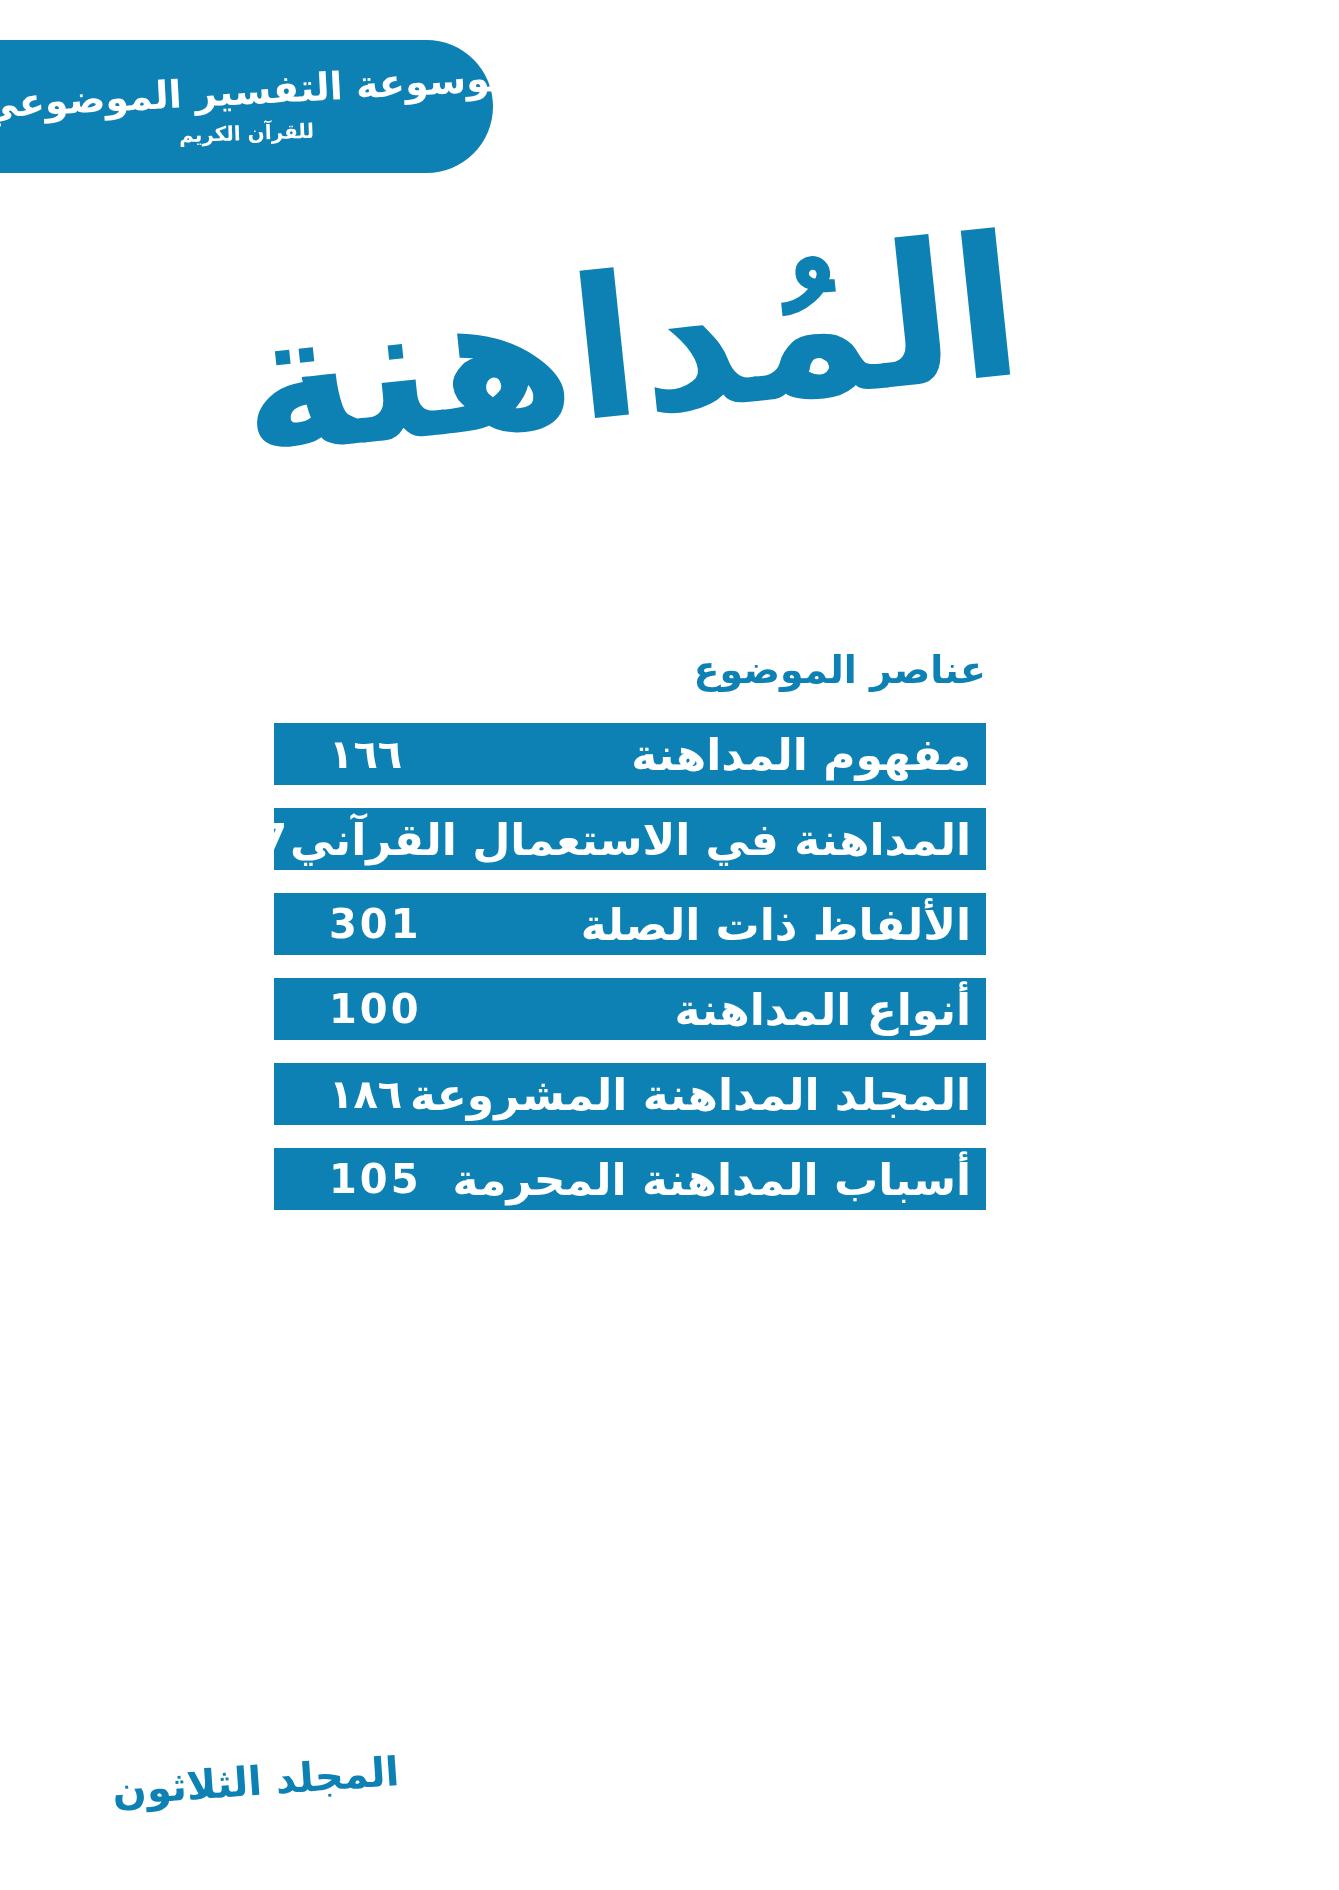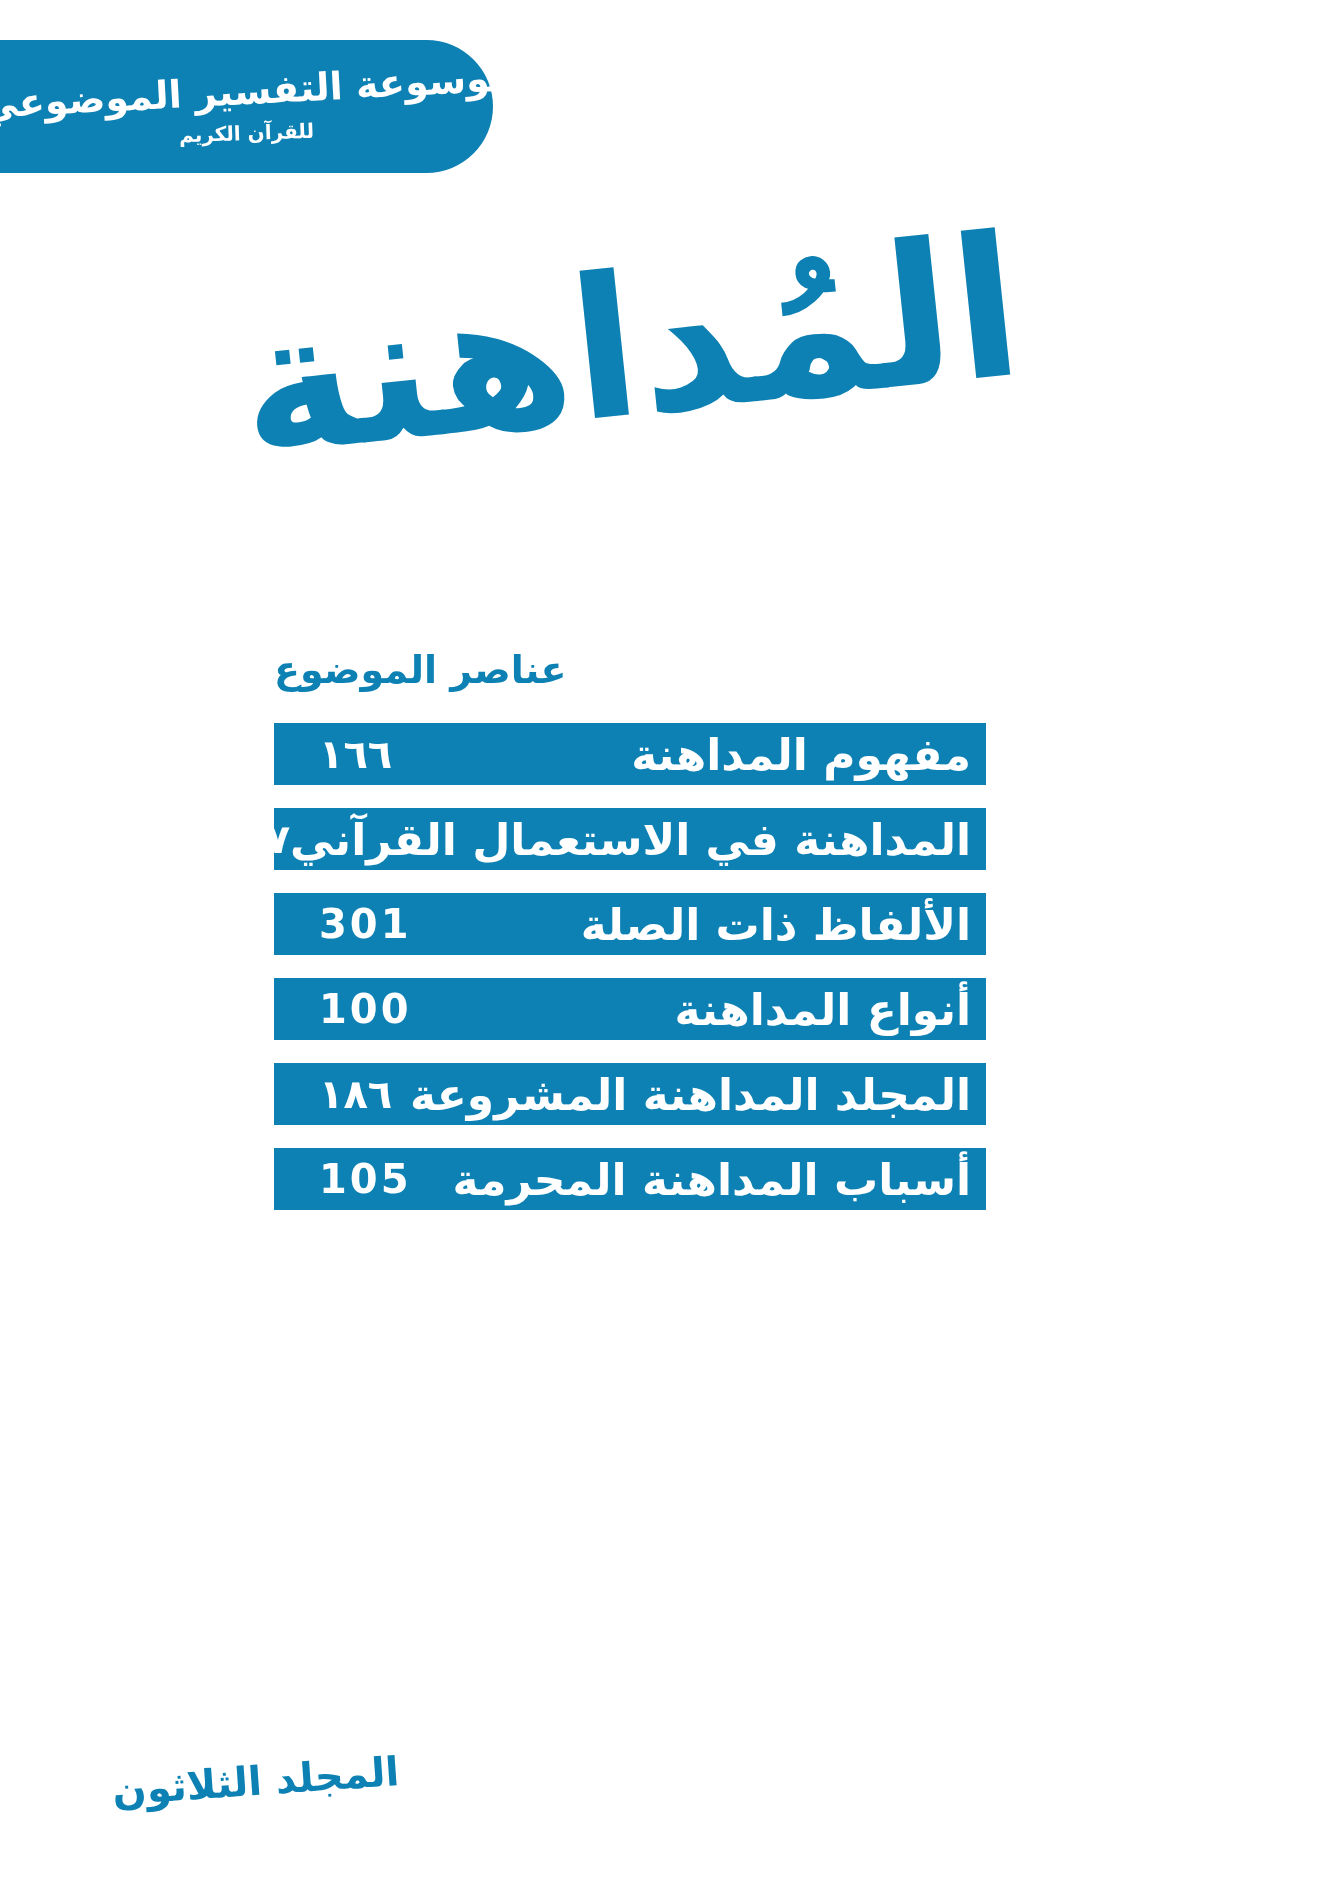--- a/index.html
+++ b/index.html
@@ -59,21 +59,21 @@
     white-space: nowrap;
     direction: rtl;
   }
 
   
   .section-heading {
     position: absolute;
     top: 648px;
     left: 274px;
     width: 712px;
-    text-align: left;
+    text-align: right;
     color: var(--accent);
     font-size: 38px;
     font-weight: bold;
     direction: rtl;
   }
 
   
   .toc {
     position: absolute;
     top: 723px;
@@ -97,20 +97,21 @@
   .toc-label {
     font-size: 44px;
     font-weight: bold;
     white-space: nowrap;
   }
   .toc-page {
     font-size: 40px;
     font-weight: bold;
     letter-spacing: 3px;
     white-space: nowrap;
+    margin-left: 10px;
   }
 
   
   .footer-volume {
     position: absolute;
     top: 1758px;
     left: 112px;
     color: var(--accent);
     font-size: 40px;
     font-weight: bold;
@@ -133,21 +134,21 @@
 
   <div class="section-heading">عناصر الموضوع</div>
 
   <div class="toc">
     <div class="toc-row">
       <span class="toc-label">مفهوم المداهنة</span>
       <span class="toc-page">١٦٦</span>
     </div>
     <div class="toc-row">
       <span class="toc-label">المداهنة في الاستعمال القرآني</span>
-      <span class="toc-page">١٦٧</span>
+      <span class="toc-page">247</span>
     </div>
     <div class="toc-row">
       <span class="toc-label">الألفاظ ذات الصلة</span>
       <span class="toc-page">301</span>
     </div>
     <div class="toc-row">
       <span class="toc-label">أنواع المداهنة</span>
       <span class="toc-page">100</span>
     </div>
     <div class="toc-row">

